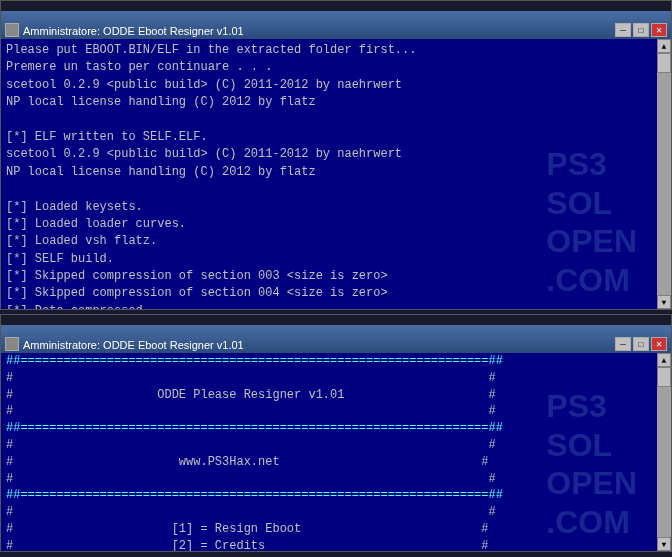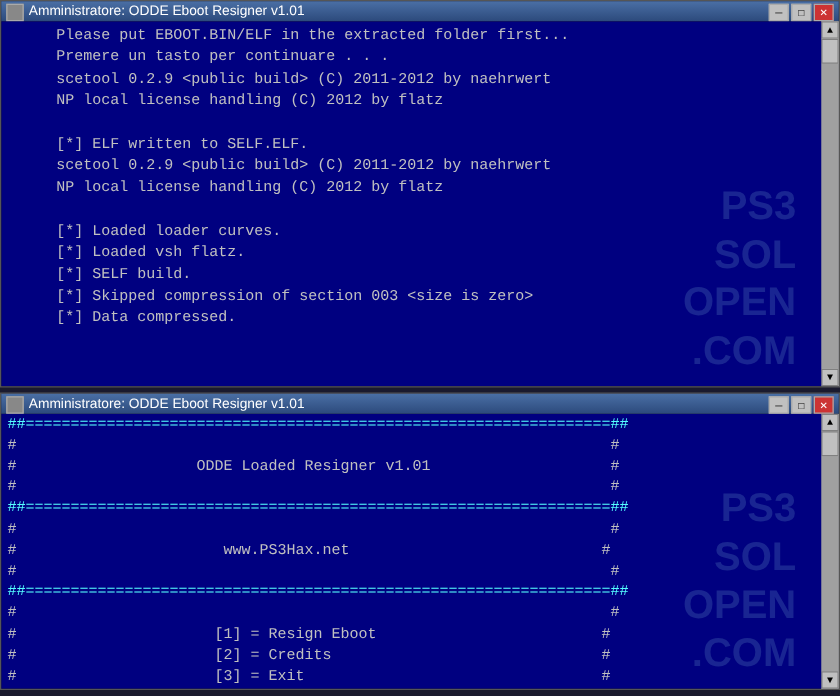--- a/index.html
+++ b/index.html
@@ -18,26 +18,27 @@
 
     .window {
       display: flex;
       flex-direction: column;
       border: 1px solid #555;
       flex-shrink: 0;
     }
 
     .titlebar {
       display: flex;
-      align-items: flex-start;
+      align-items: flex-end;
       background: linear-gradient(to bottom, #4a6fa5, #2c4a7c);
       padding: 2px 4px;
-      height: 16px;
+      height: 28px;
       gap: 4px;
       flex-shrink: 0;
+      margin-top: 10px;
     }
 
     .titlebar-icon {
       width: 14px;
       height: 14px;
       background: #888;
       border: 1px solid #aaa;
       flex-shrink: 0;
     }
 
@@ -129,26 +130,26 @@
     .watermark {
       position: absolute;
       right: 20px;
       bottom: 10px;
       color: rgba(100, 149, 200, 0.25);
       font-size: 32px;
       font-family: Arial, sans-serif;
       font-weight: bold;
       transform: rotate(0deg);
       line-height: 1.2;
-      text-align: right;
+      text-align: left;
       pointer-events: none;
       white-space: nowrap;
     }
 
-    .line { display: block; white-space: pre; margin-left: 39px; }
+    .line { display: block; white-space: pre; }
 
     
     .menu-box {
       background: #000080;
       color: #c0c0c0;
       padding: 0 5px;
       font-family: 'Courier New', Courier, monospace;
       font-size: 12px;
       line-height: 1.4;
       position: relative;
@@ -197,24 +198,26 @@
       <div class="watermark">PS3<br>SOL<br>OPEN<br>.COM</div>
       <span class="line">Please put EBOOT.BIN/ELF in the extracted folder first...</span>
       <span class="line">Premere un tasto per continuare . . .</span>
       <span class="line">scetool 0.2.9 &lt;public build&gt; (C) 2011-2012 by naehrwert</span>
       <span class="line">NP local license handling (C) 2012 by flatz</span>
       <span class="line">&nbsp;</span>
       <span class="line">[*] ELF written to SELF.ELF.</span>
       <span class="line">scetool 0.2.9 &lt;public build&gt; (C) 2011-2012 by naehrwert</span>
       <span class="line">NP local license handling (C) 2012 by flatz</span>
       <span class="line">&nbsp;</span>
+      <span class="line">[*] Loaded keysets.</span>
       <span class="line">[*] Loaded loader curves.</span>
       <span class="line">[*] Loaded vsh flatz.</span>
       <span class="line">[*] SELF build.</span>
       <span class="line">[*] Skipped compression of section 003 &lt;size is zero&gt;</span>
+      <span class="line">[*] Skipped compression of section 004 &lt;size is zero&gt;</span>
       <span class="line">[*] Data compressed.</span>
 
     </div>
     <div class="scrollbar-v">
       <div class="sb-arrow">▲</div>
       <div class="sb-track">
         <div class="sb-thumb"></div>
       </div>
       <div class="sb-arrow">▼</div>
     </div>
@@ -229,21 +232,21 @@
       <div class="tb-btn minimize">─</div>
       <div class="tb-btn maximize">□</div>
       <div class="tb-btn close">✕</div>
     </div>
   </div>
   <div class="scrollbar-area">
     <div class="menu-box" style="flex:1;">
       <div class="watermark">PS3<br>SOL<br>OPEN<br>.COM</div>
       <span class="dashed-line">##=================================================================##</span>
       <span class="menu-row">#                                                                  #</span>
-      <span class="menu-row">#                    ODDE Loaded Resigner v1.01                    #</span>
+      <span class="menu-row">#                    ODDE Please Resigner v1.01                    #</span>
       <span class="menu-row">#                                                                  #</span>
       <span class="dashed-line">##=================================================================##</span>
       <span class="menu-row">#                                                                  #</span>
       <span class="menu-row">#                       www.PS3Hax.net                            #</span>
       <span class="menu-row">#                                                                  #</span>
       <span class="dashed-line">##=================================================================##</span>
       <span class="menu-row">#                                                                  #</span>
       <span class="menu-row">#                      [1] = Resign Eboot                         #</span>
       <span class="menu-row">#                      [2] = Credits                              #</span>
       <span class="menu-row">#                      [3] = Exit                                 #</span>

